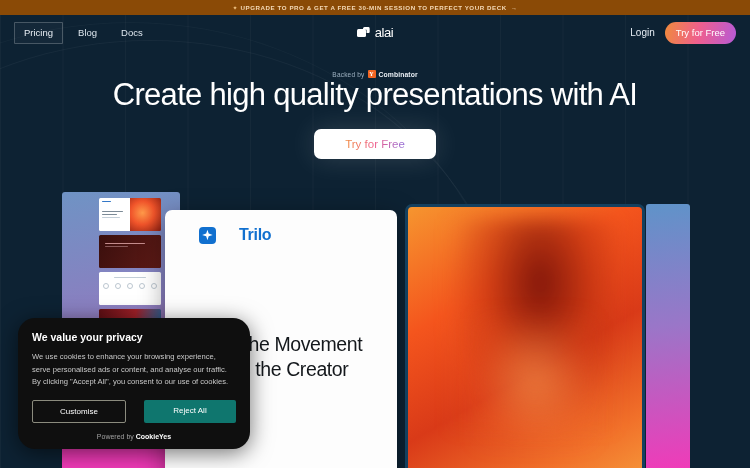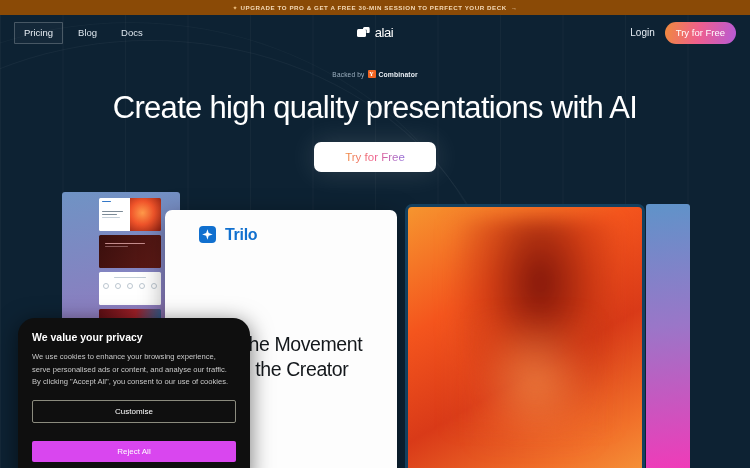--- a/index.html
+++ b/index.html
@@ -160,21 +160,20 @@
     color: #fff;
     font-size: 6px;
     line-height: 8px;
     text-align: center;
     font-weight: 700;
     font-family: "Liberation Serif", serif;
   }
   .backed-name { font-size: 6.8px; color: #e8eef4; font-weight: 700; letter-spacing: 0.1px; }
 
   .headline {
-    margin-top: 13px;
     font-size: 31px;
     line-height: 1.12;
     font-weight: 400;
     color: #ffffff;
     letter-spacing: -0.7px;
   }
 
   .hero-cta-wrap { margin-top: 16px; display: flex; justify-content: center; }
   .hero-cta {
     width: 122px;
@@ -253,21 +252,21 @@
   .slide-main {
     position: absolute;
     left: 165px; top: 24px;
     width: 232px; height: 300px;
     background: #fdfdfd;
     border-radius: 7px;
     box-shadow: 0 6px 26px rgba(0,0,0,0.38);
     padding: 16px 18px;
     overflow: hidden;
   }
-  .trilo { display: flex; gap: 9px; padding-left: 16px; }
+  .trilo { display: flex; align-items: center; gap: 23px; padding-left: 16px; }
   .trilo-ico {
     width: 17px; height: 17px;
     background: #1170cf;
     border-radius: 4px;
     position: relative;
   }
   .trilo-ico::after {
     content: "";
     position: absolute;
     left: 3.2px; top: 3.2px;
@@ -341,38 +340,38 @@
     font-size: 10.5px;
     font-weight: 700;
     margin-bottom: 8px;
   }
   .cookie-body {
     color: #c9c9c9;
     font-size: 7.6px;
     line-height: 1.65;
     margin-bottom: 11px;
   }
-  .cookie-btns { display: flex; gap: 18px; flex-direction: column; }
+  .cookie-btns { display: flex; gap: 18px; }
   .ck-btn {
     flex: 1;
     text-align: center;
     font-size: 8px;
     padding: 6px 0;
     border-radius: 2px;
     cursor: pointer;
     white-space: nowrap;
   }
   .ck-outline {
     color: #ffffff;
     border: 1px solid #8b8b7e;
     background: transparent;
   }
   .ck-blue {
     color: #ffffff;
-    background: #d946ef;
+    background: #0f766e;
   }
   .cookie-foot {
     margin-top: 10px;
     text-align: center;
     font-size: 7px;
     color: #a0a0a0;
   }
   .cookie-foot b { color: #ffffff; font-weight: 700; }
 
   

